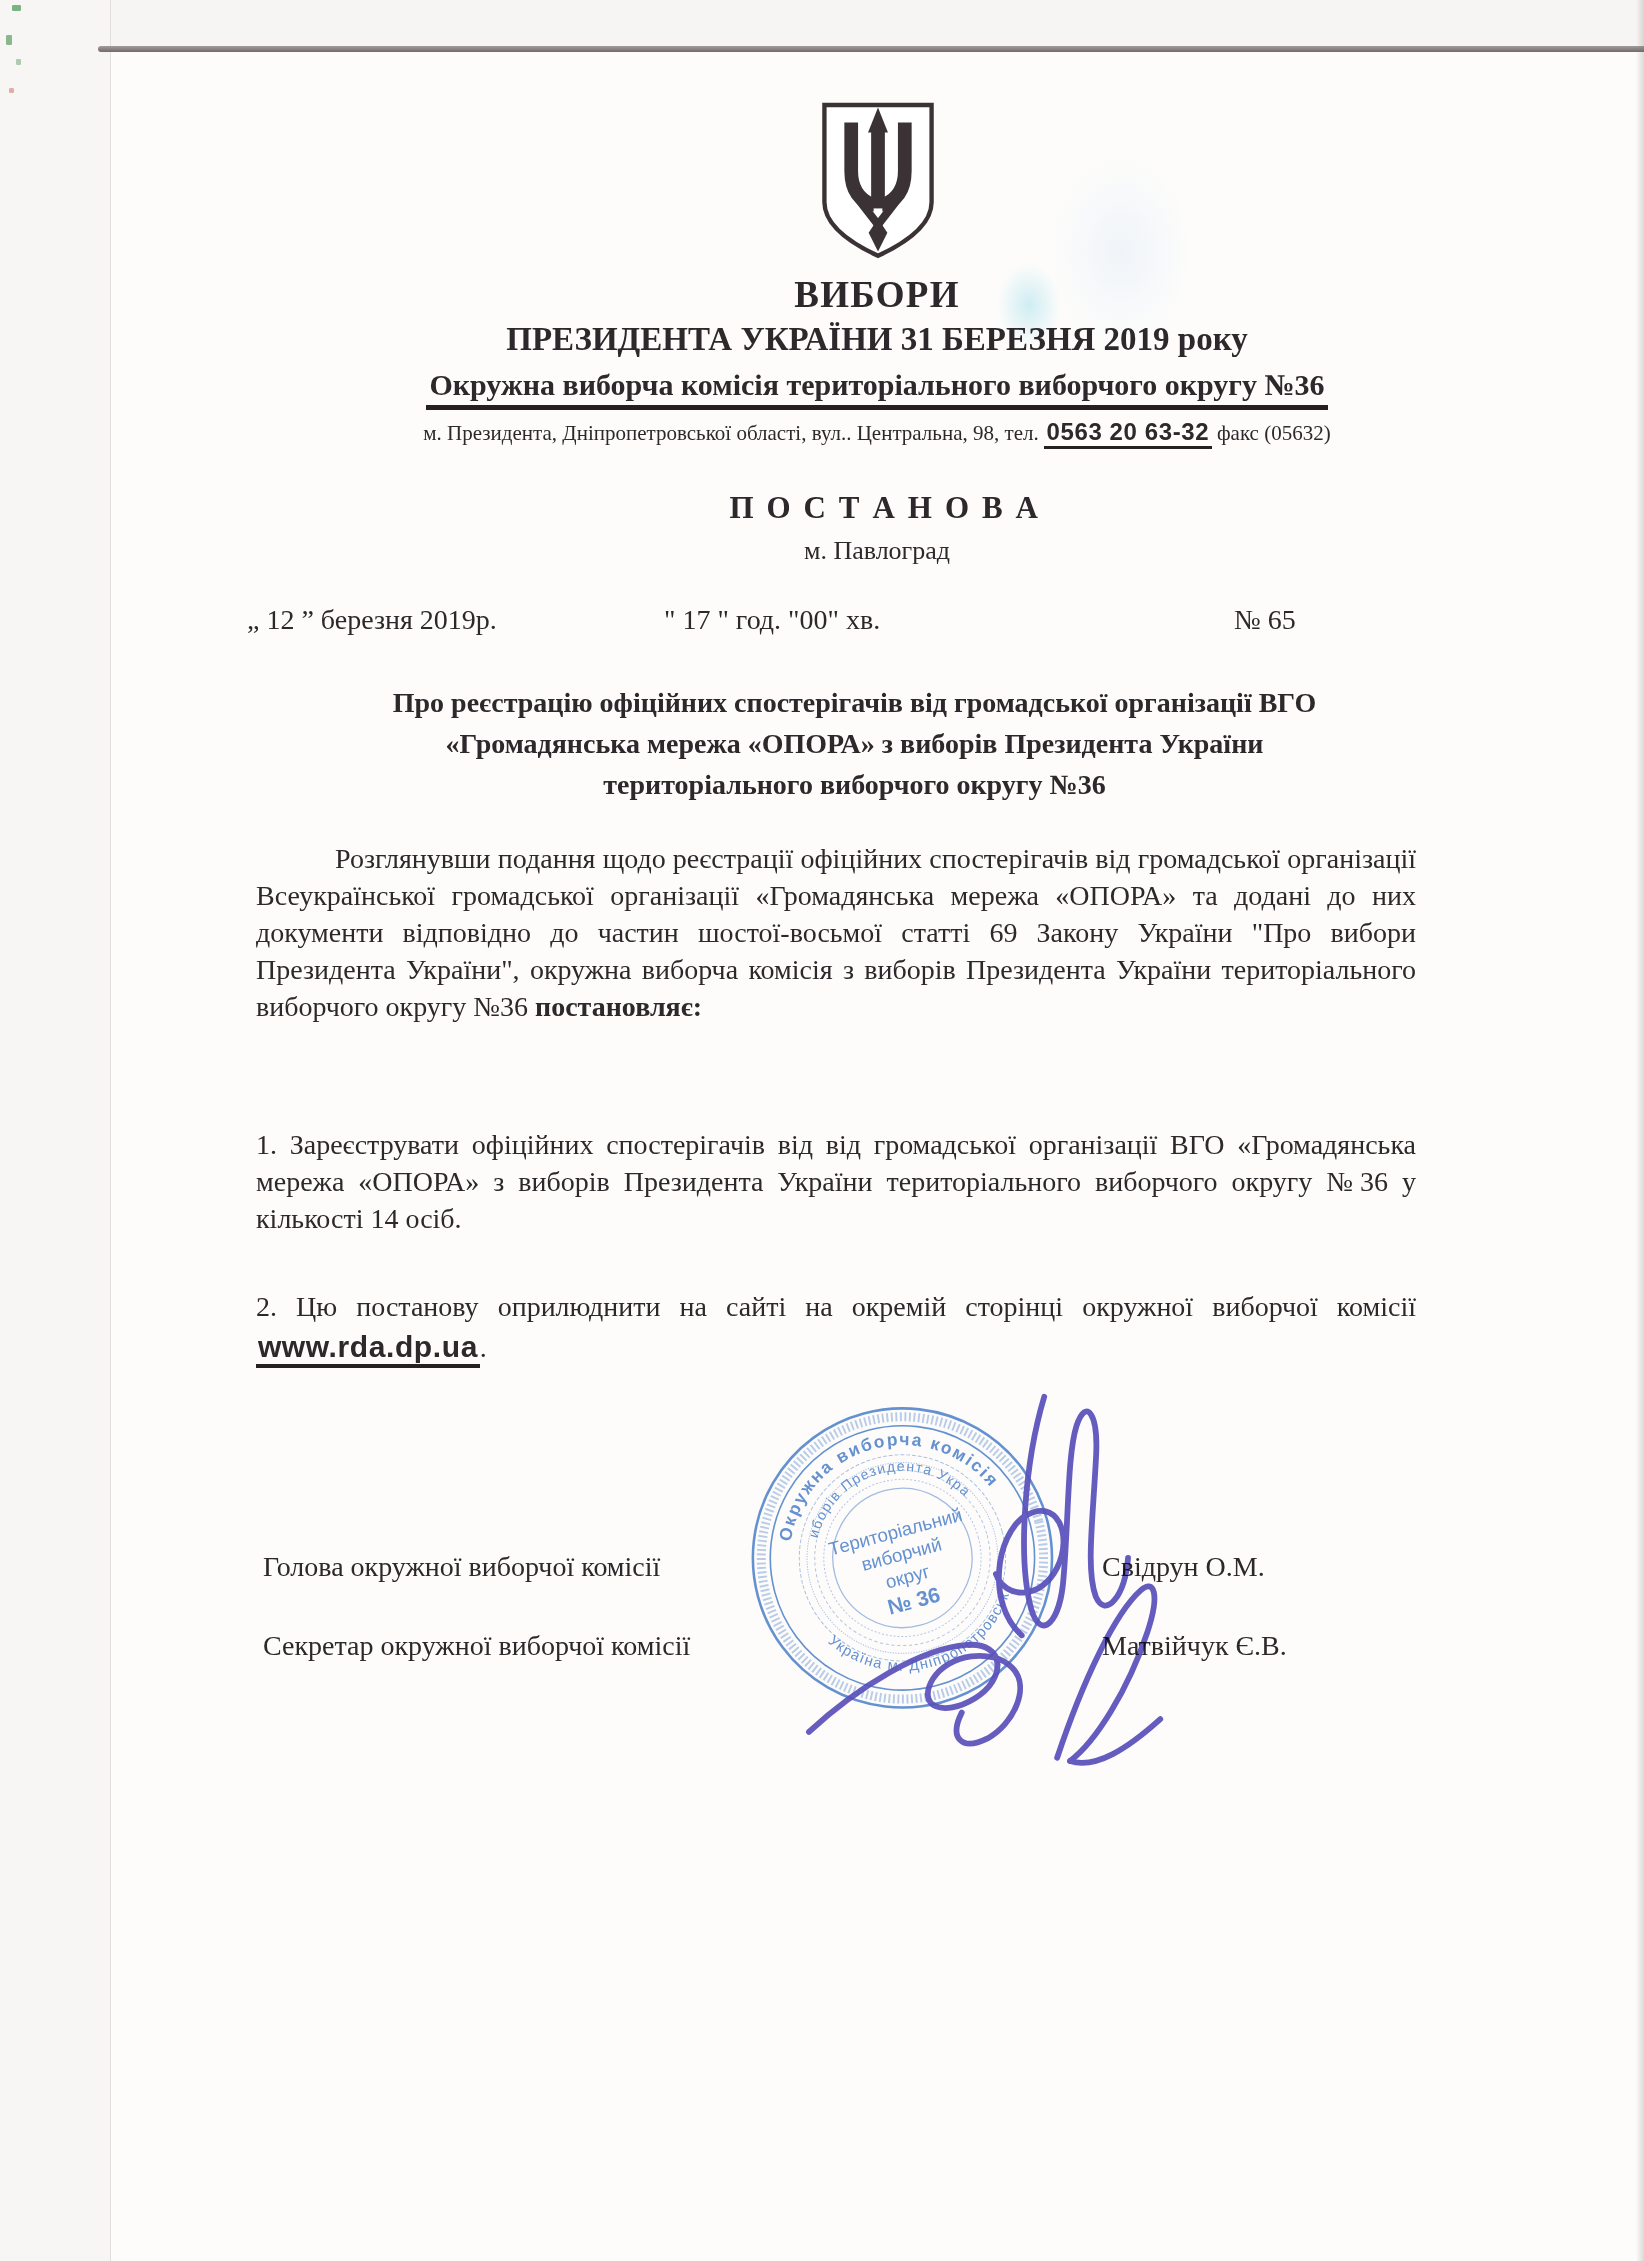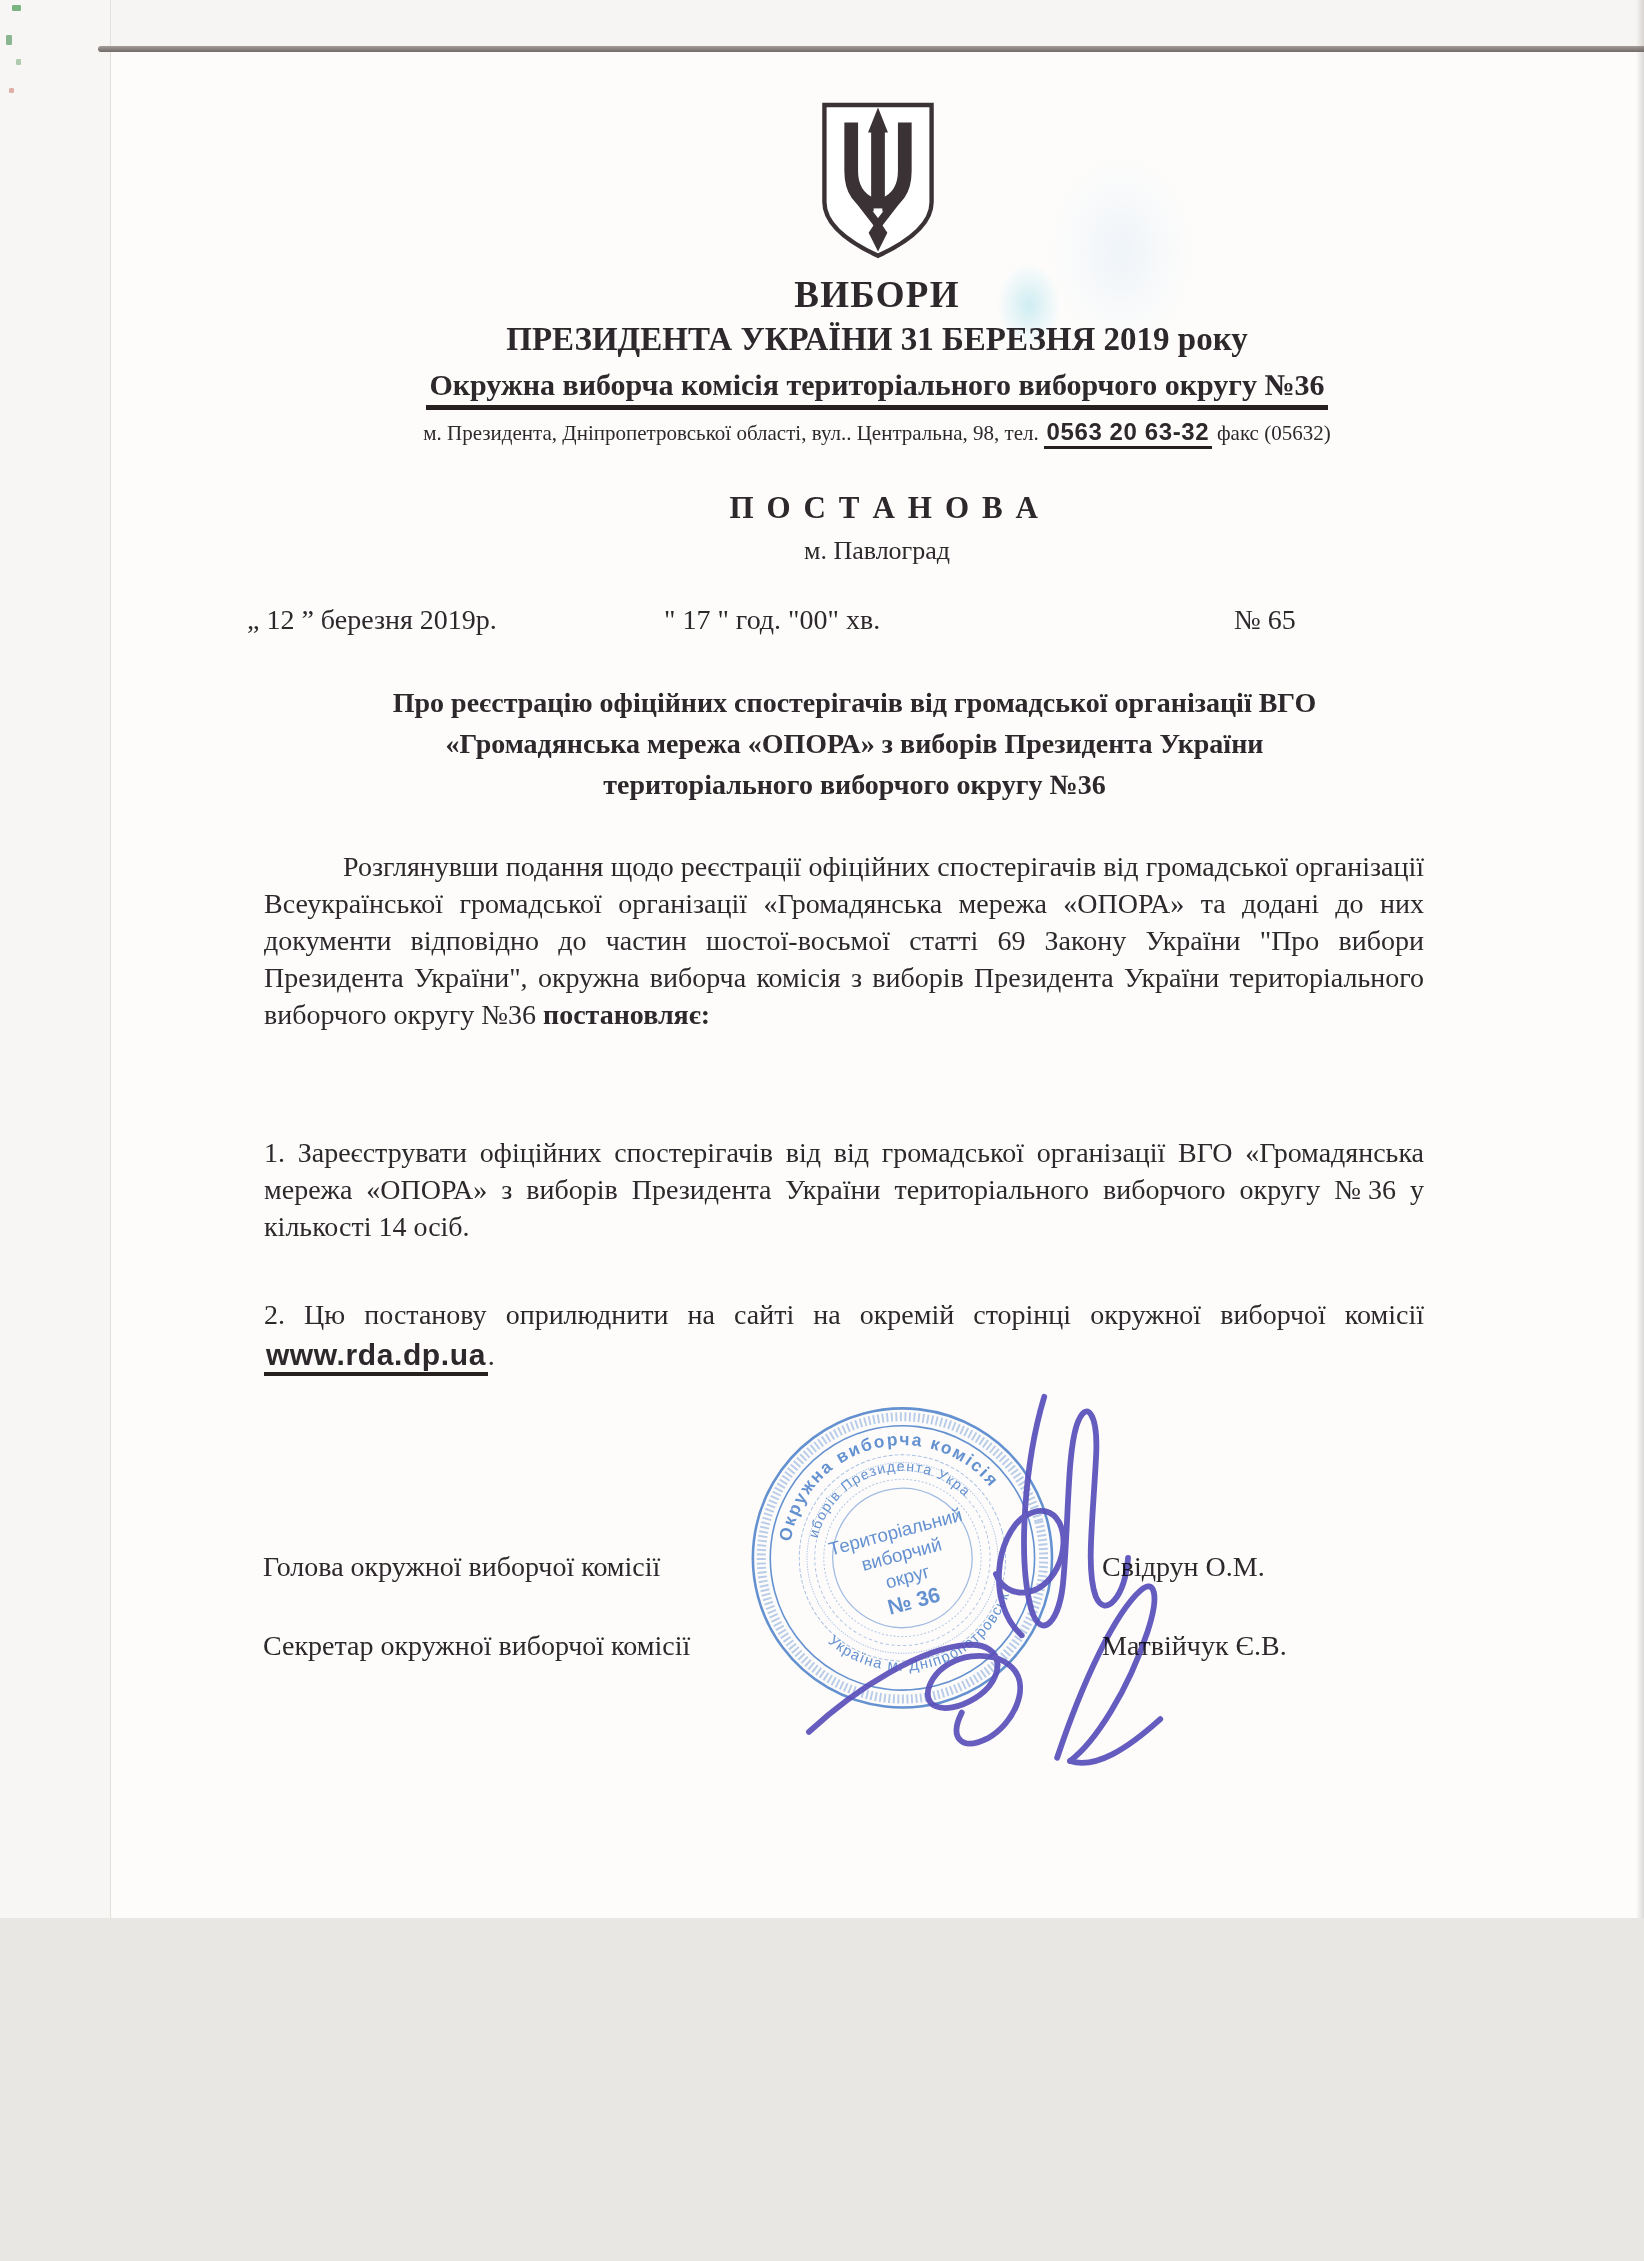--- a/index.html
+++ b/index.html
@@ -1,17 +1,17 @@
 <!DOCTYPE html>
 <html style="font-size:10.3px"><head>
 <meta charset="utf-8">
 <style>
   html,body{margin:0;padding:0;background:#e9e7e4;}
   .sheet{
-    position:relative;width:1644px;height:1918px;overflow:hidden;
+    position:relative;width:1644px;height:2261px;overflow:hidden;
     background:#fdfcfb;
     font-family:"Liberation Serif","DejaVu Serif",serif;
     color:#2d282b;
   }
   
   .strip-top{position:absolute;left:0;top:0;width:100%;height:48px;background:#f7f5f3;}
   .strip-left{position:absolute;left:0;top:0;width:110px;height:100%;background:#f8f6f4;border-right:1.3px solid #e3dfdc;}
   .edge-top{position:absolute;left:98px;right:0;top:46px;height:6.4px;border-radius:3.9px 0 0 3.9px;
     background:linear-gradient(#a59d9a,#6f6a68);} 
   .edge-right{position:absolute;right:0;top:0;width:7.7px;height:100%;
@@ -40,21 +40,21 @@
   .doc-kind{top:490px;font-size:31px;font-weight:700;letter-spacing:2.6px;padding-left:16px;}
   .doc-city{top:536px;font-size:26px;}
   .date-row{position:absolute;left:0;top:604px;width:100%;height:39px;font-size:28px;}
   .date-row .d1{position:absolute;left:247px;}
   .date-row .d2{position:absolute;left:664px;}
   .date-row .d3{position:absolute;left:1234px;}
   
   .subject{position:absolute;left:110px;right:45px;top:682px;text-align:center;
     font-size:28px;font-weight:700;line-height:41px;}
   
-  .para{position:absolute;left:248px;width:1160px;margin:16px;font-size:28px;line-height:37px;
+  .para{position:absolute;left:248px;width:1160px;margin:8px;font-size:28px;line-height:37px;
     text-align:justify;}
   .para.indent{top:832px;text-indent:79px;}
   .para.item1{top:1118px;}
   .para.item2{top:1279px;line-height:40px;}
   .site{font-family:"Liberation Sans","DejaVu Sans",sans-serif;font-weight:700;font-size:30px;
     border-bottom:4.5px solid #26211f;padding:0 1.9px 1.3px 1.9px;letter-spacing:0.6px;}
   
   .sig-row{position:absolute;left:0;width:100%;height:39px;font-size:28px;}
   .sig-row.r1{top:1551px;}
   .sig-row.r2{top:1630px;}

